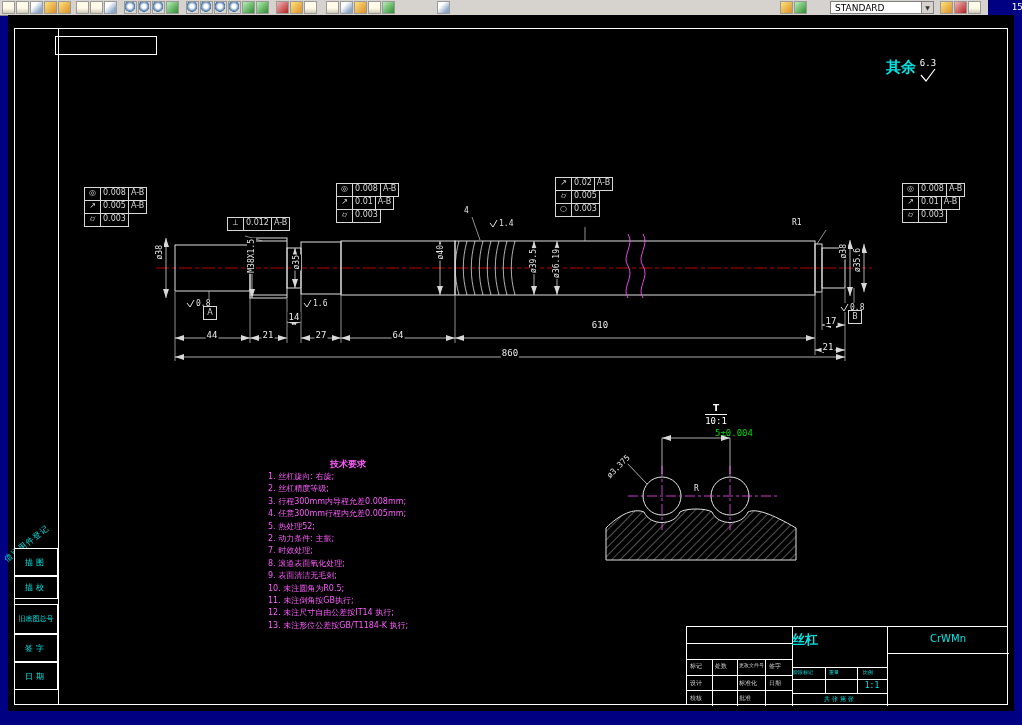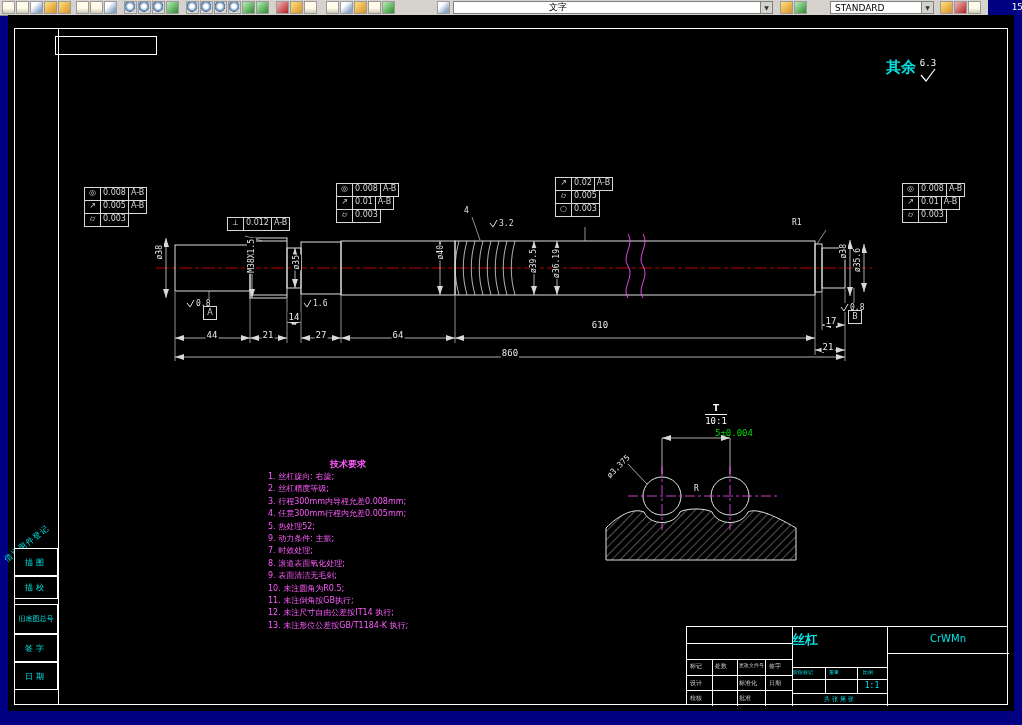--- a/index.html
+++ b/index.html
@@ -99,24 +99,20 @@
     <div class="tg" style="left:326px">
       <div class="tbi v2"></div>
       <div class="tbi"></div>
       <div class="tbi v4"></div>
       <div class="tbi v2"></div>
       <div class="tbi v5"></div>
     </div>
     <div class="tg" style="left:437px">
       <div class="tbi"></div>
     </div>
-    <div class="combo" style="left:453px;width:320px;padding-left:95px;box-sizing:border-box">
-      <span>文字</span>
-      <span class="carr">▼</span>
-    </div>
     <div class="tg" style="left:780px">
       <div class="tbi v4"></div>
       <div class="tbi v5"></div>
     </div>
     <div class="combo" style="left:830px;width:104px;padding-left:4px;box-sizing:border-box">
       <span>STANDARD</span>
       <span class="carr">▼</span>
     </div>
     <div class="tg" style="left:940px">
       <div class="tbi v4"></div>
@@ -307,21 +303,21 @@
   <div class="vlab" style="left:552px;top:248px">ø36.19</div>
   <div class="vlab" style="left:839px;top:243px">ø38</div>
   <div class="vlab" style="left:853px;top:247px">ø35.6</div>
 
   <div class="lab" style="left:792px;top:218px">R1</div>
   <div class="lab" style="left:464px;top:206px">4</div>
   <div class="rough" style="left:489px;top:219px">
     <svg width="9" height="9">
         <polyline points="1,4 4,8 8,1" fill="none" stroke="#e0e0e0" stroke-width="1"></polyline>
       </svg>
-    <span>3.2</span>
+    <span>1.4</span>
   </div>
   <div class="rough" style="left:186px;top:299px">
     <svg width="9" height="9">
         <polyline points="1,4 4,8 8,1" fill="none" stroke="#e0e0e0" stroke-width="1"></polyline>
       </svg>
     <span>0.8</span>
   </div>
   <div class="rough" style="left:303px;top:299px">
     <svg width="9" height="9">
         <polyline points="1,4 4,8 8,1" fill="none" stroke="#e0e0e0" stroke-width="1"></polyline>
@@ -370,21 +366,21 @@
   <div class="abs" style="left:604px;top:462px;color:#e8e8e8;background:#000;font:8px 'DejaVu Sans Mono',monospace;transform:rotate(-45deg)">ø3.375</div>
   <div class="abs" style="left:694px;top:484px;color:#e8e8e8;font:8px 'DejaVu Sans Mono',monospace">R</div>
 
   <div class="abs" style="left:268px;top:458px;width:190px">
     <div class="mg" style="font:bold 9px 'DejaVu Sans',sans-serif;text-align:center;width:160px">技术要求</div>
     <div class="note-item">1. 丝杠旋向: 右旋;</div>
     <div class="note-item">2. 丝杠精度等级;</div>
     <div class="note-item">3. 行程300mm内导程允差0.008mm;</div>
     <div class="note-item">4. 任意300mm行程内允差0.005mm;</div>
     <div class="note-item">5. 热处理52;</div>
-    <div class="note-item">9. 动力条件: 主振;</div>
+    <div class="note-item">2. 动力条件: 主振;</div>
     <div class="note-item">7. 时效处理;</div>
     <div class="note-item">8. 滚道表面氧化处理;</div>
     <div class="note-item">9. 表面清洁无毛刺;</div>
     <div class="note-item">10. 未注圆角为R0.5;</div>
     <div class="note-item">11. 未注倒角按GB执行;</div>
     <div class="note-item">12. 未注尺寸自由公差按IT14 执行;</div>
     <div class="note-item">13. 未注形位公差按GB/T1184-K 执行;</div>
   </div>
 
   <div id="tblock">

